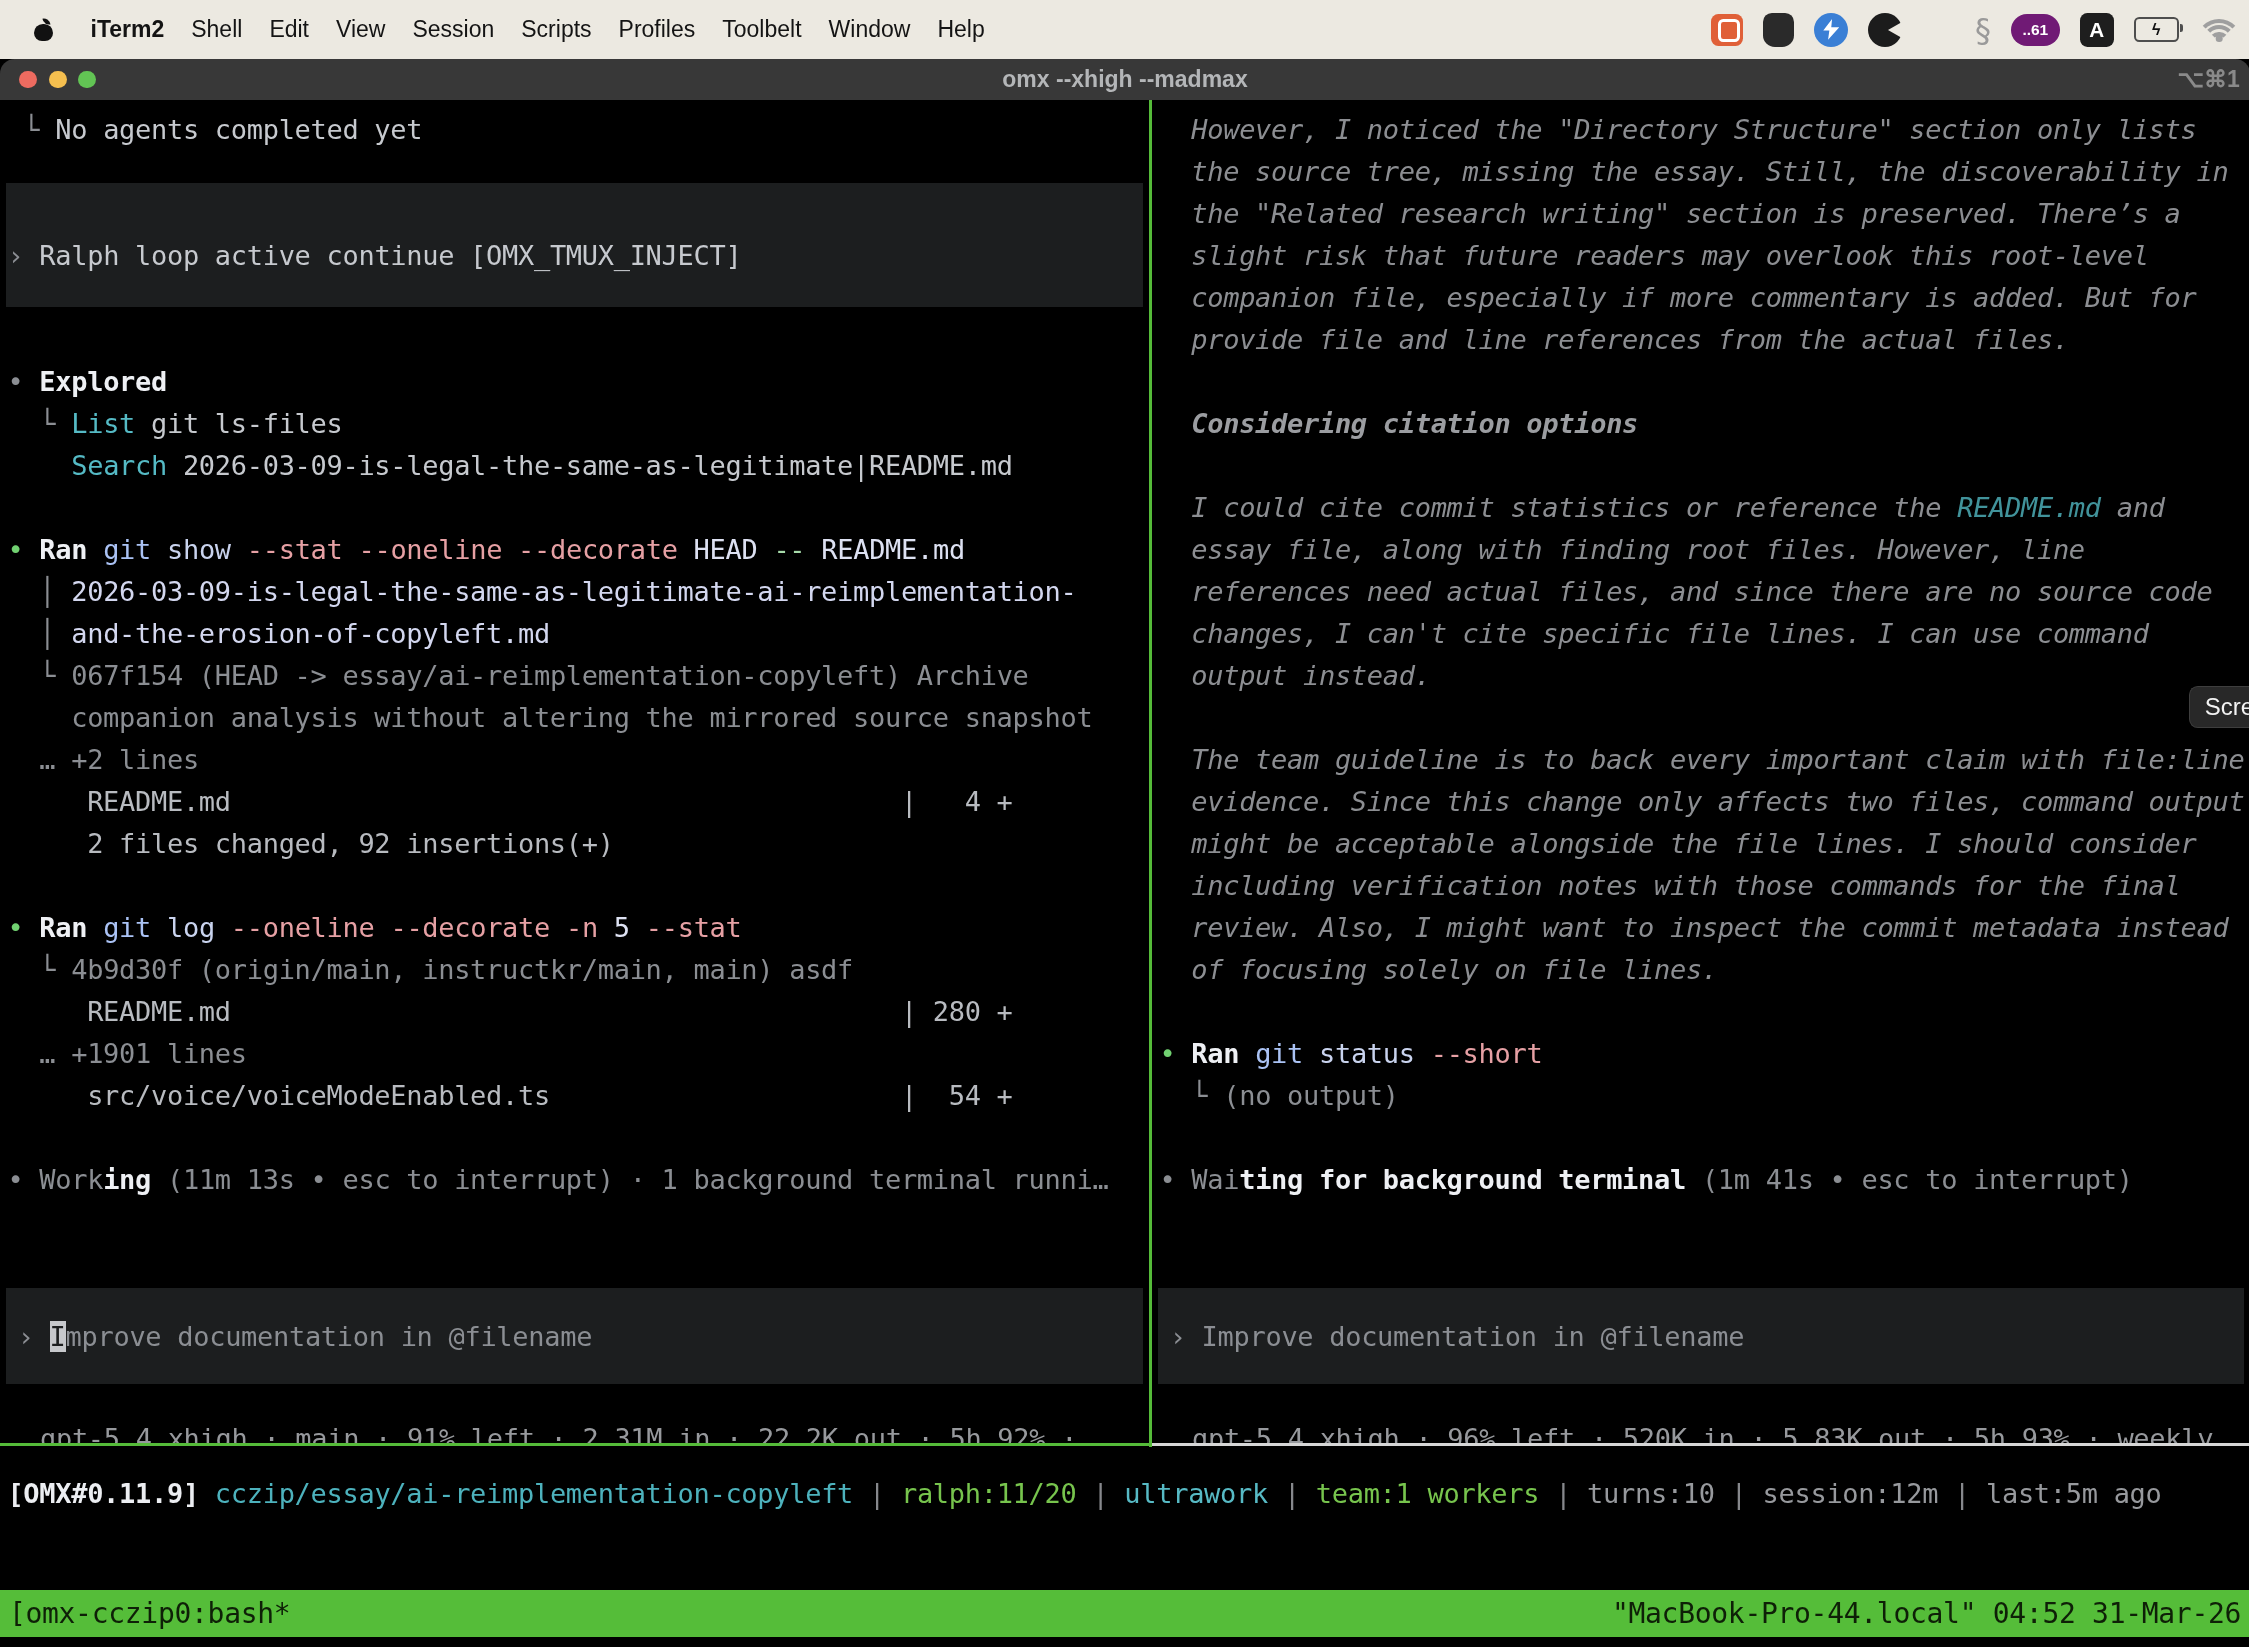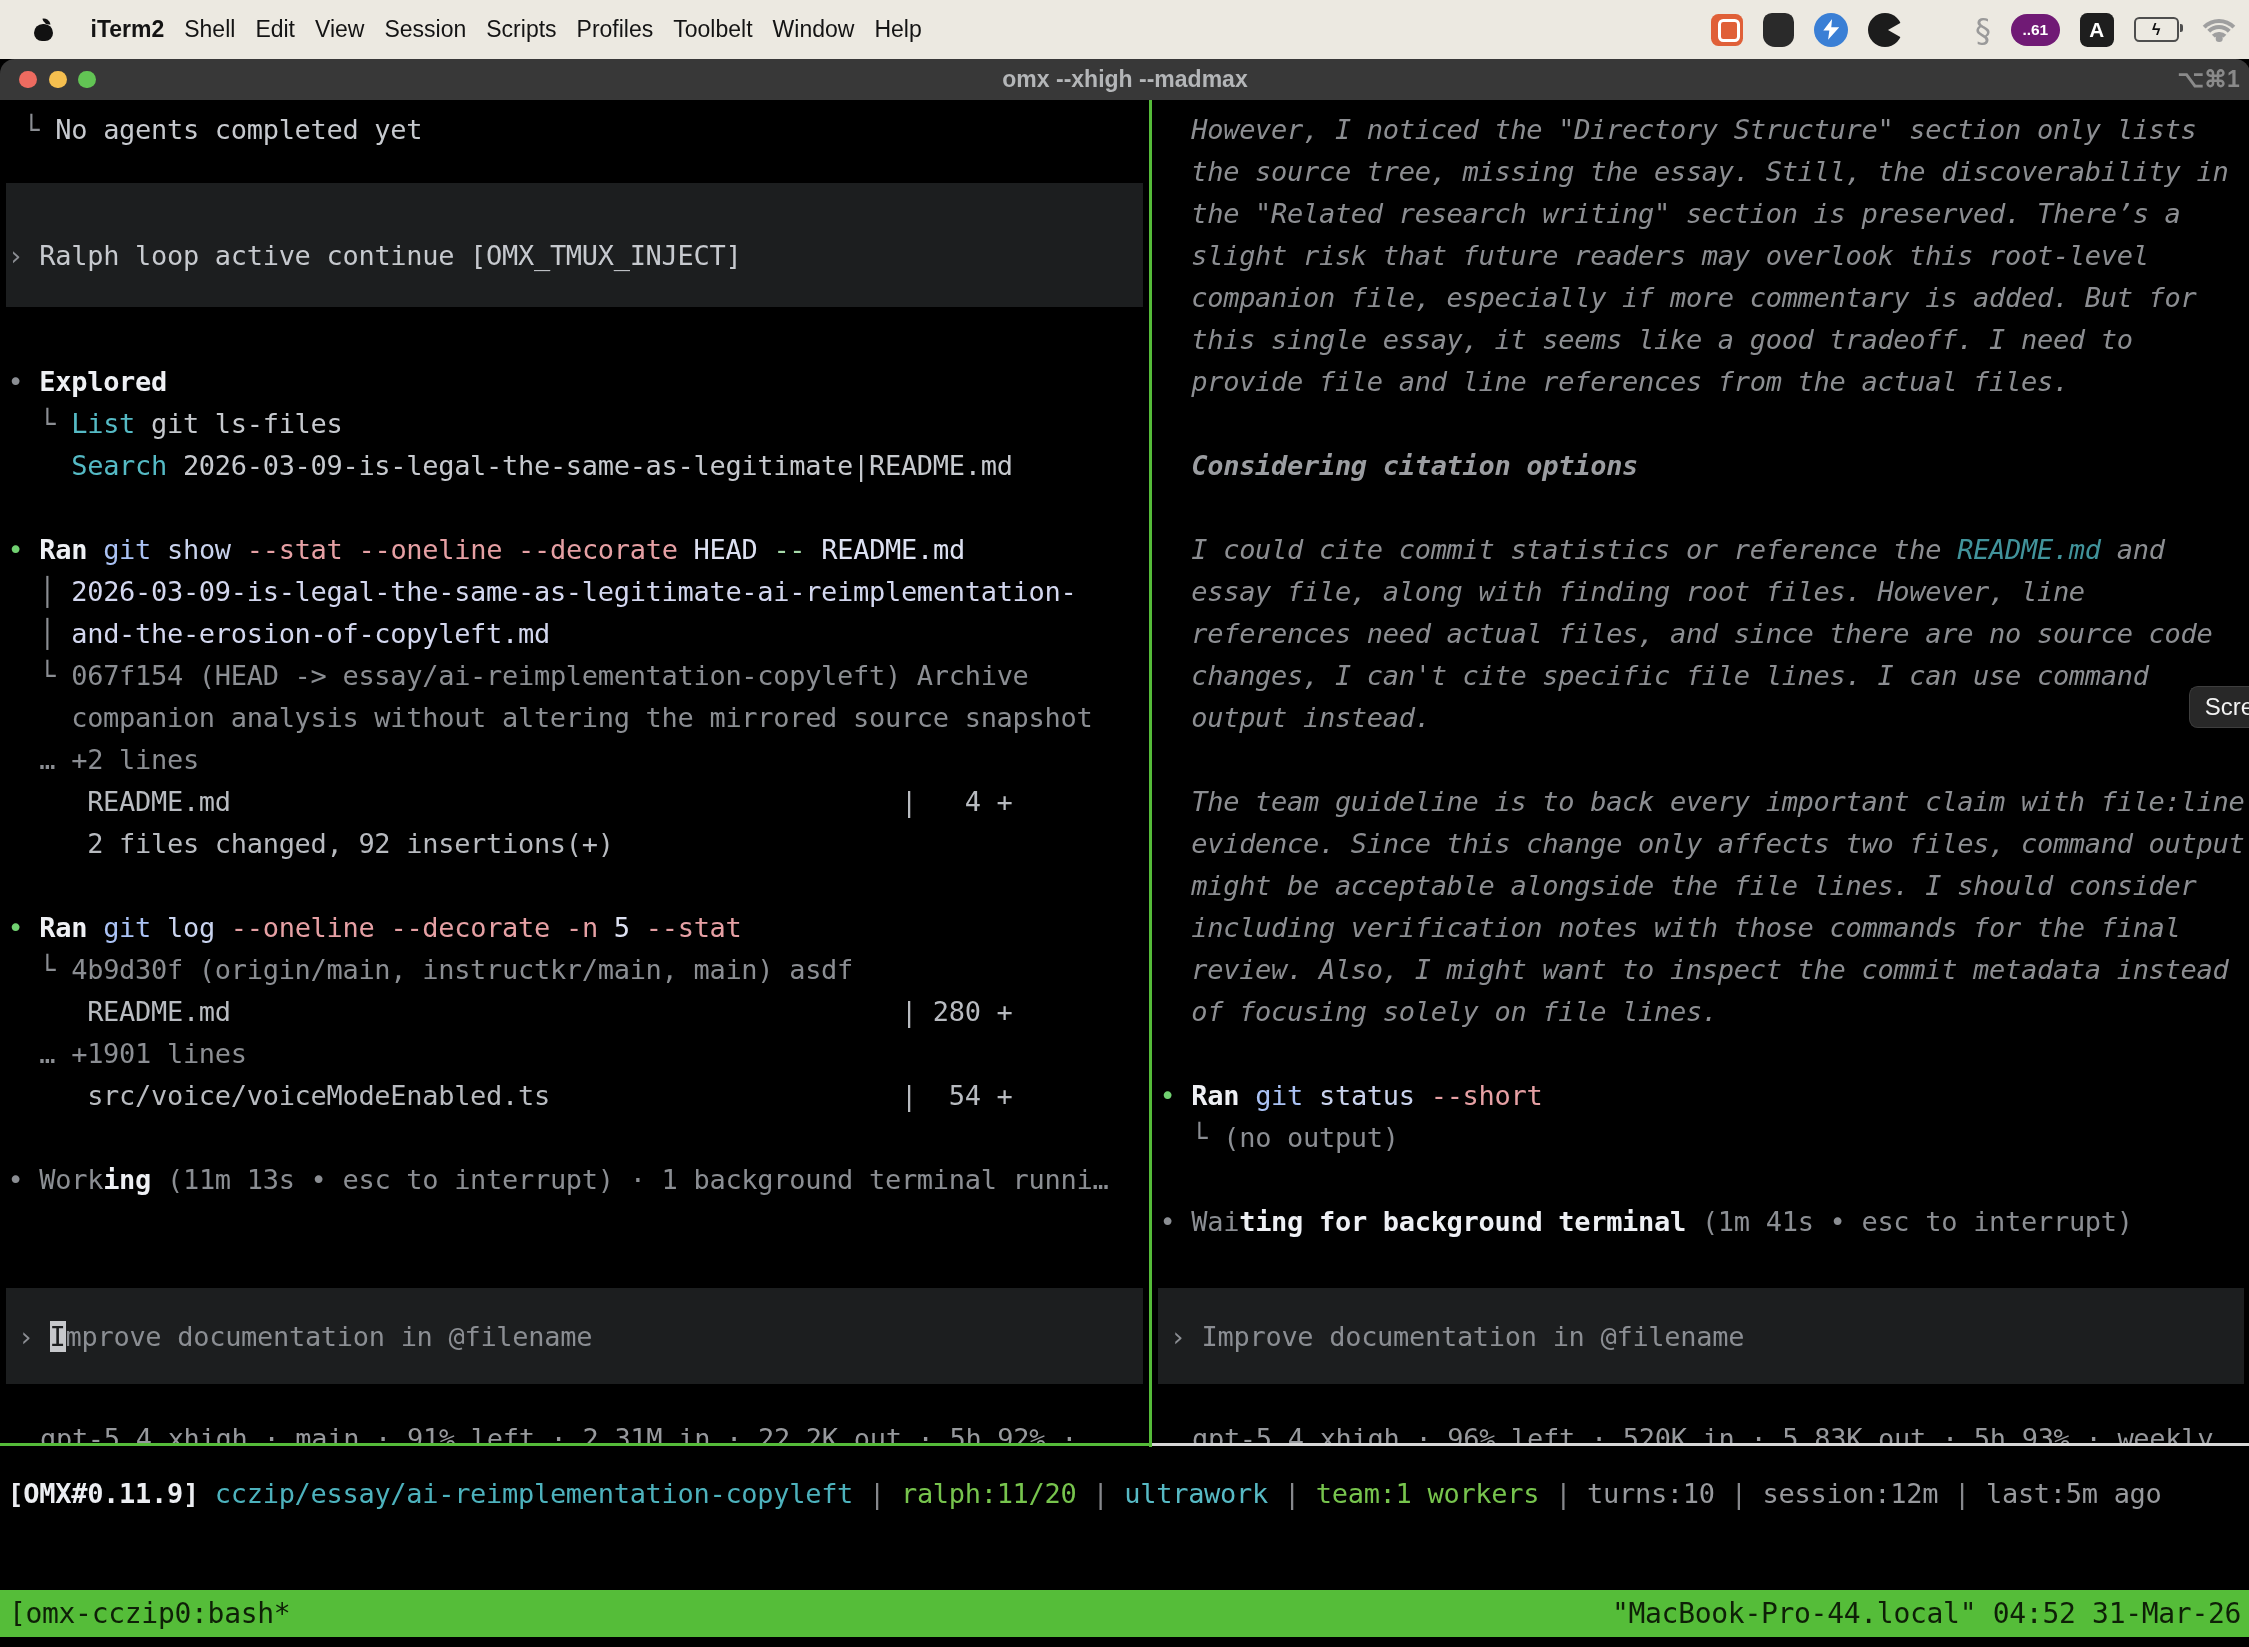--- a/index.html
+++ b/index.html
@@ -7,21 +7,21 @@
           font-family:"DejaVu Sans Mono",monospace;}
 
   
   .menubar{position:absolute;top:0;left:0;right:0;height:59px;background:#ece9e1;
            display:flex;align-items:center;font-family:"Liberation Sans",sans-serif;
            font-size:23px;color:#141414;gap:8px;}
   .apple{width:19px;height:23.6px;position:relative;margin-left:34px;flex:0 0 auto;}
   .apple .ab{position:absolute;bottom:0;width:19px;height:17.7px;background:#111;border-radius:8.9px 8.9px 8px 8px;}
   .apple .al{position:absolute;top:0;left:8.9px;width:7.4px;height:7.4px;background:#111;
              border-radius:0 7.4px 0 7.4px;transform:rotate(-10deg);}
-  .menu-item{margin-left:20px;white-space:nowrap;}
+  .menu-item{margin-left:27px;white-space:nowrap;}
   .menu-item.app{font-weight:bold;margin-left:29.5px;}
   .tray{position:absolute;right:10.3px;top:0;height:59px;display:flex;align-items:center;gap:20px;}
   .ic{display:flex;align-items:center;justify-content:center;}
   .ic-chat{width:32px;height:32px;background:#e06038;border-radius:7.4px;position:relative;}
   .ic-chat .in{position:absolute;left:6.6px;top:5.2px;width:16px;height:17.7px;border:3px solid #fff;border-radius:5.2px;}
   .ic-shield{width:31px;height:34px;background:#2a2a2a;border-radius:8.9px 8.9px 11.8px 11.8px;
              display:grid;grid-template-columns:repeat(3,5.2px);grid-auto-rows:5.2px;gap:3px;place-content:center;}
   .ic-shield i{background:#d8d6cf;border-radius:1.5px;}
   .ic-blue{width:34px;height:34px;border-radius:50%;background:#3a7fd5;position:relative;}
   .ic-blue .bolt{position:absolute;left:8.9px;top:6.6px;width:16px;height:20.7px;background:#fff;
@@ -220,21 +220,20 @@
 
     <div class="divider"></div>
 
     <div class="pane right">
       <div class="lines" id="lines-right" style="position:absolute;z-index:1;">
           <div class="line"><span class="c-ital">  However, I noticed the "Directory Structure" section only lists</span></div>
           <div class="line"><span class="c-ital">  the source tree, missing the essay. Still, the discoverability in</span></div>
           <div class="line"><span class="c-ital">  the "Related research writing" section is preserved. There’s a</span></div>
           <div class="line"><span class="c-ital">  slight risk that future readers may overlook this root-level</span></div>
           <div class="line"><span class="c-ital">  companion file, especially if more commentary is added. But for</span></div>
-          <div class="line"><span class="c-ital">  this single essay, it seems like a good tradeoff. I need to</span></div>
           <div class="line"><span class="c-ital">  provide file and line references from the actual files.</span></div>
           <div class="line"> </div>
           <div class="line"><span class="c-italb">  Considering citation options</span></div>
           <div class="line"> </div>
           <div class="line"><span class="c-ital">  I could cite commit statistics or reference the </span><span class="c-tealit">README.md</span><span class="c-ital"> and</span></div>
           <div class="line"><span class="c-ital">  essay file, along with finding root files. However, line</span></div>
           <div class="line"><span class="c-ital">  references need actual files, and since there are no source code</span></div>
           <div class="line"><span class="c-ital">  changes, I can't cite specific file lines. I can use command</span></div>
           <div class="line"><span class="c-ital">  output instead.</span></div>
           <div class="line"> </div>

